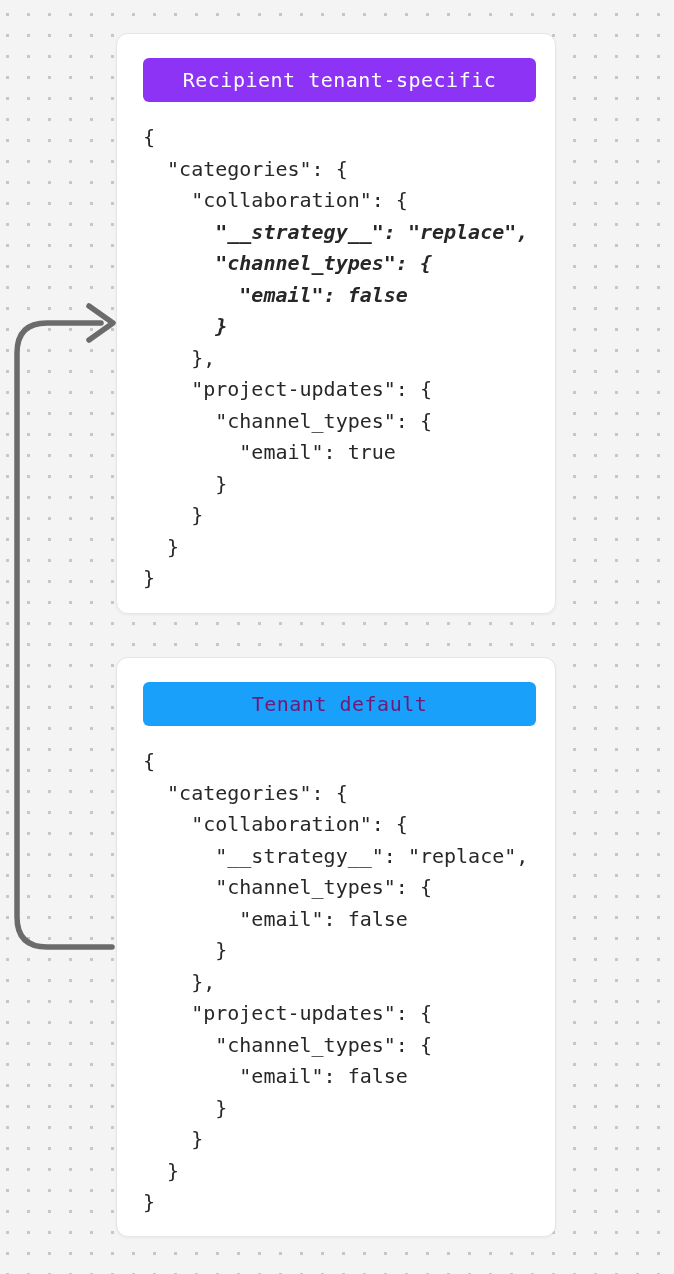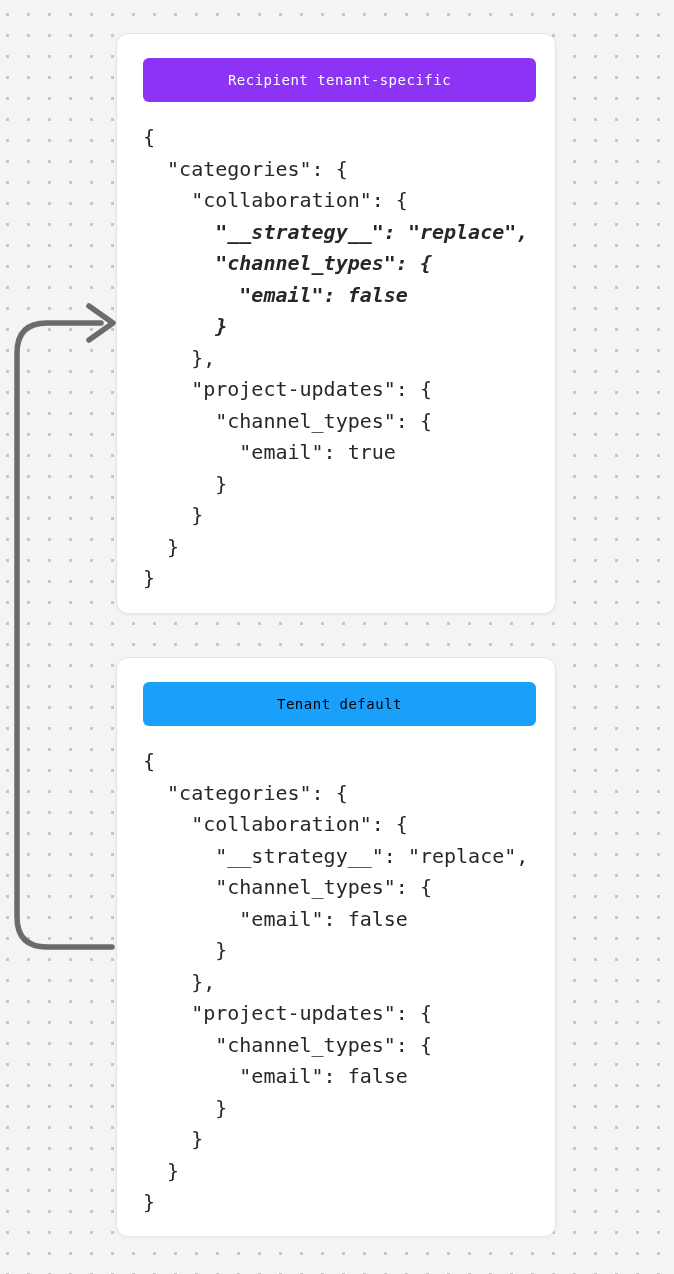--- a/index.html
+++ b/index.html
@@ -36,21 +36,21 @@
   .card-top { top: 33px; height: 581px; }
   .card-bottom { top: 657px; height: 580px; }
 
   .badge {
     margin: 24px 19px 0 26px;
     height: 44px;
     border-radius: 6px;
     display: flex;
     align-items: center;
     justify-content: center;
-    font-size: 14px;
+    font-size: 20px;
     letter-spacing: 0.5px;
   }
 
   .code {
     margin-top: 20px;
     padding: 0 8px 0 26px;
     font-size: 20px;
     line-height: 31.5px;
     color: #27272a;
     white-space: pre;
@@ -67,17 +67,17 @@
     <path d="M112 947 H47 Q17 947 17 917 V353 Q17 323 47 323 H101" stroke-width="5.5" stroke-linecap="round" stroke-linejoin="round" style="stroke: rgb(107, 107, 107);"></path>
     <path d="M89 306 L113 323 L89 340" stroke-width="5.5" stroke-linecap="round" stroke-linejoin="round" style="stroke: rgb(107, 107, 107);"></path>
   </svg>
 
   <article class="card card-top">
     <div class="badge" style="background: rgb(140, 51, 246); color: rgb(255, 255, 255);">Recipient tenant-specific</div>
     <div class="code"><div class="code-line">{</div><div class="code-line">  "categories": {</div><div class="code-line">    "collaboration": {</div><div class="code-line em">      "__strategy__": "replace",</div><div class="code-line em">      "channel_types": {</div><div class="code-line em">        "email": false</div><div class="code-line em">      }</div><div class="code-line">    },</div><div class="code-line">    "project-updates": {</div><div class="code-line">      "channel_types": {</div><div class="code-line">        "email": true</div><div class="code-line">      }</div><div class="code-line">    }</div><div class="code-line">  }</div><div class="code-line">}</div></div>
   </article>
 
   <article class="card card-bottom">
-    <div class="badge" style="background: rgb(24, 160, 251); color: #000000;">Tenant default</div>
+    <div class="badge" style="background: rgb(24, 160, 251); color: #701a75;">Tenant default</div>
     <div class="code"><div class="code-line">{</div><div class="code-line">  "categories": {</div><div class="code-line">    "collaboration": {</div><div class="code-line">      "__strategy__": "replace",</div><div class="code-line">      "channel_types": {</div><div class="code-line">        "email": false</div><div class="code-line">      }</div><div class="code-line">    },</div><div class="code-line">    "project-updates": {</div><div class="code-line">      "channel_types": {</div><div class="code-line">        "email": false</div><div class="code-line">      }</div><div class="code-line">    }</div><div class="code-line">  }</div><div class="code-line">}</div></div>
   </article>
 
 </div>
 
 </body></html>

